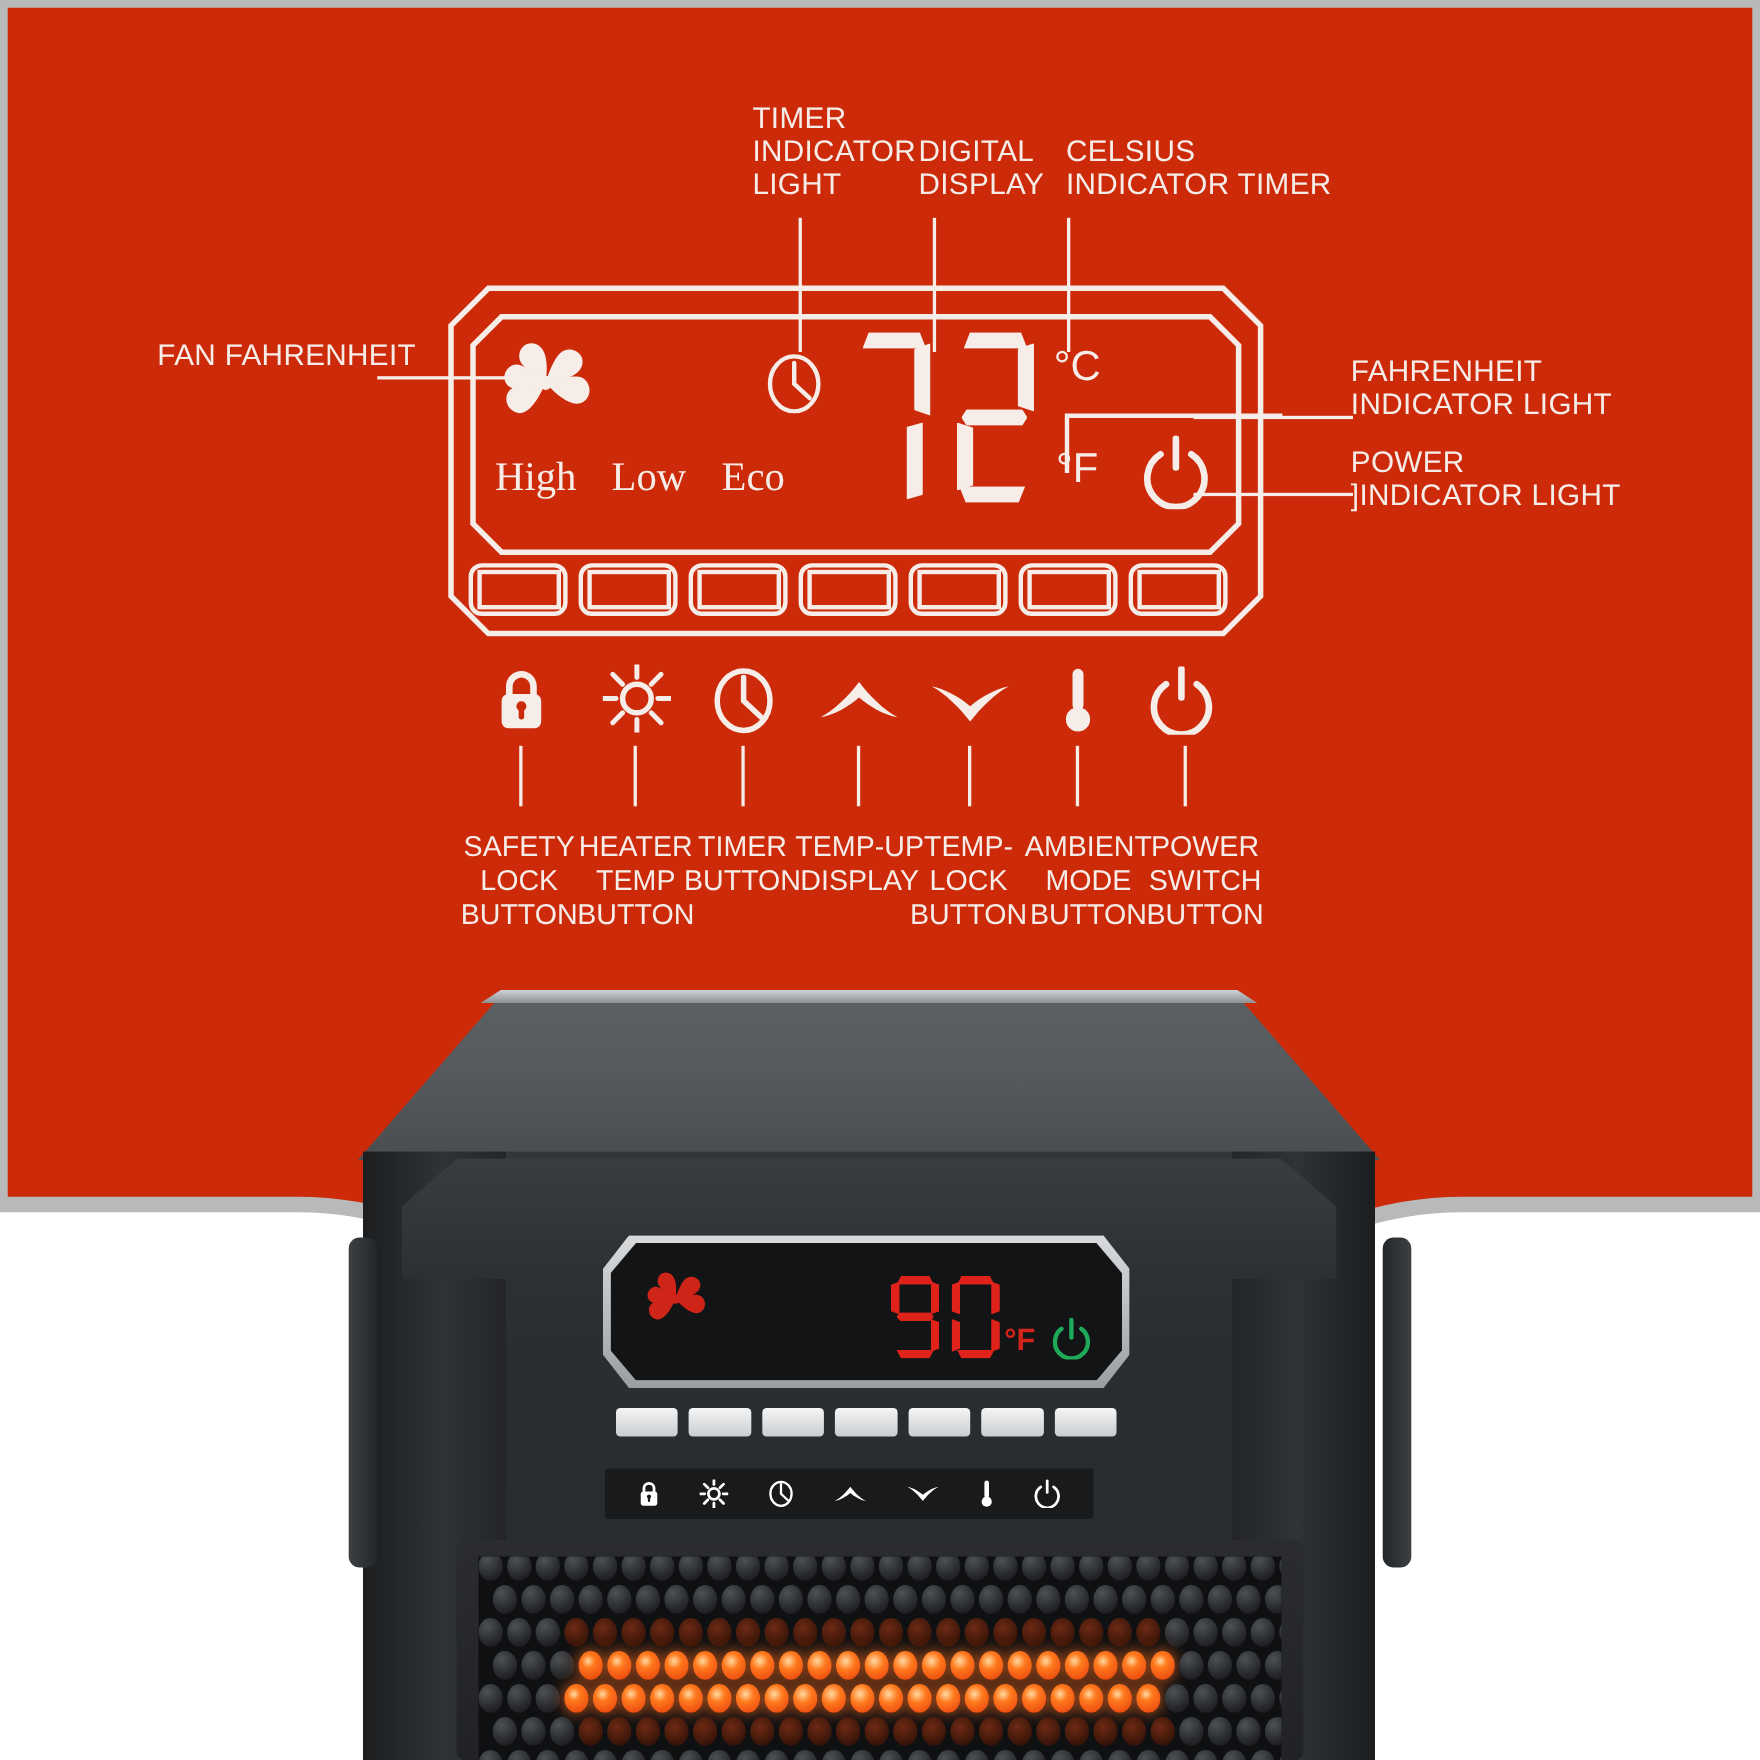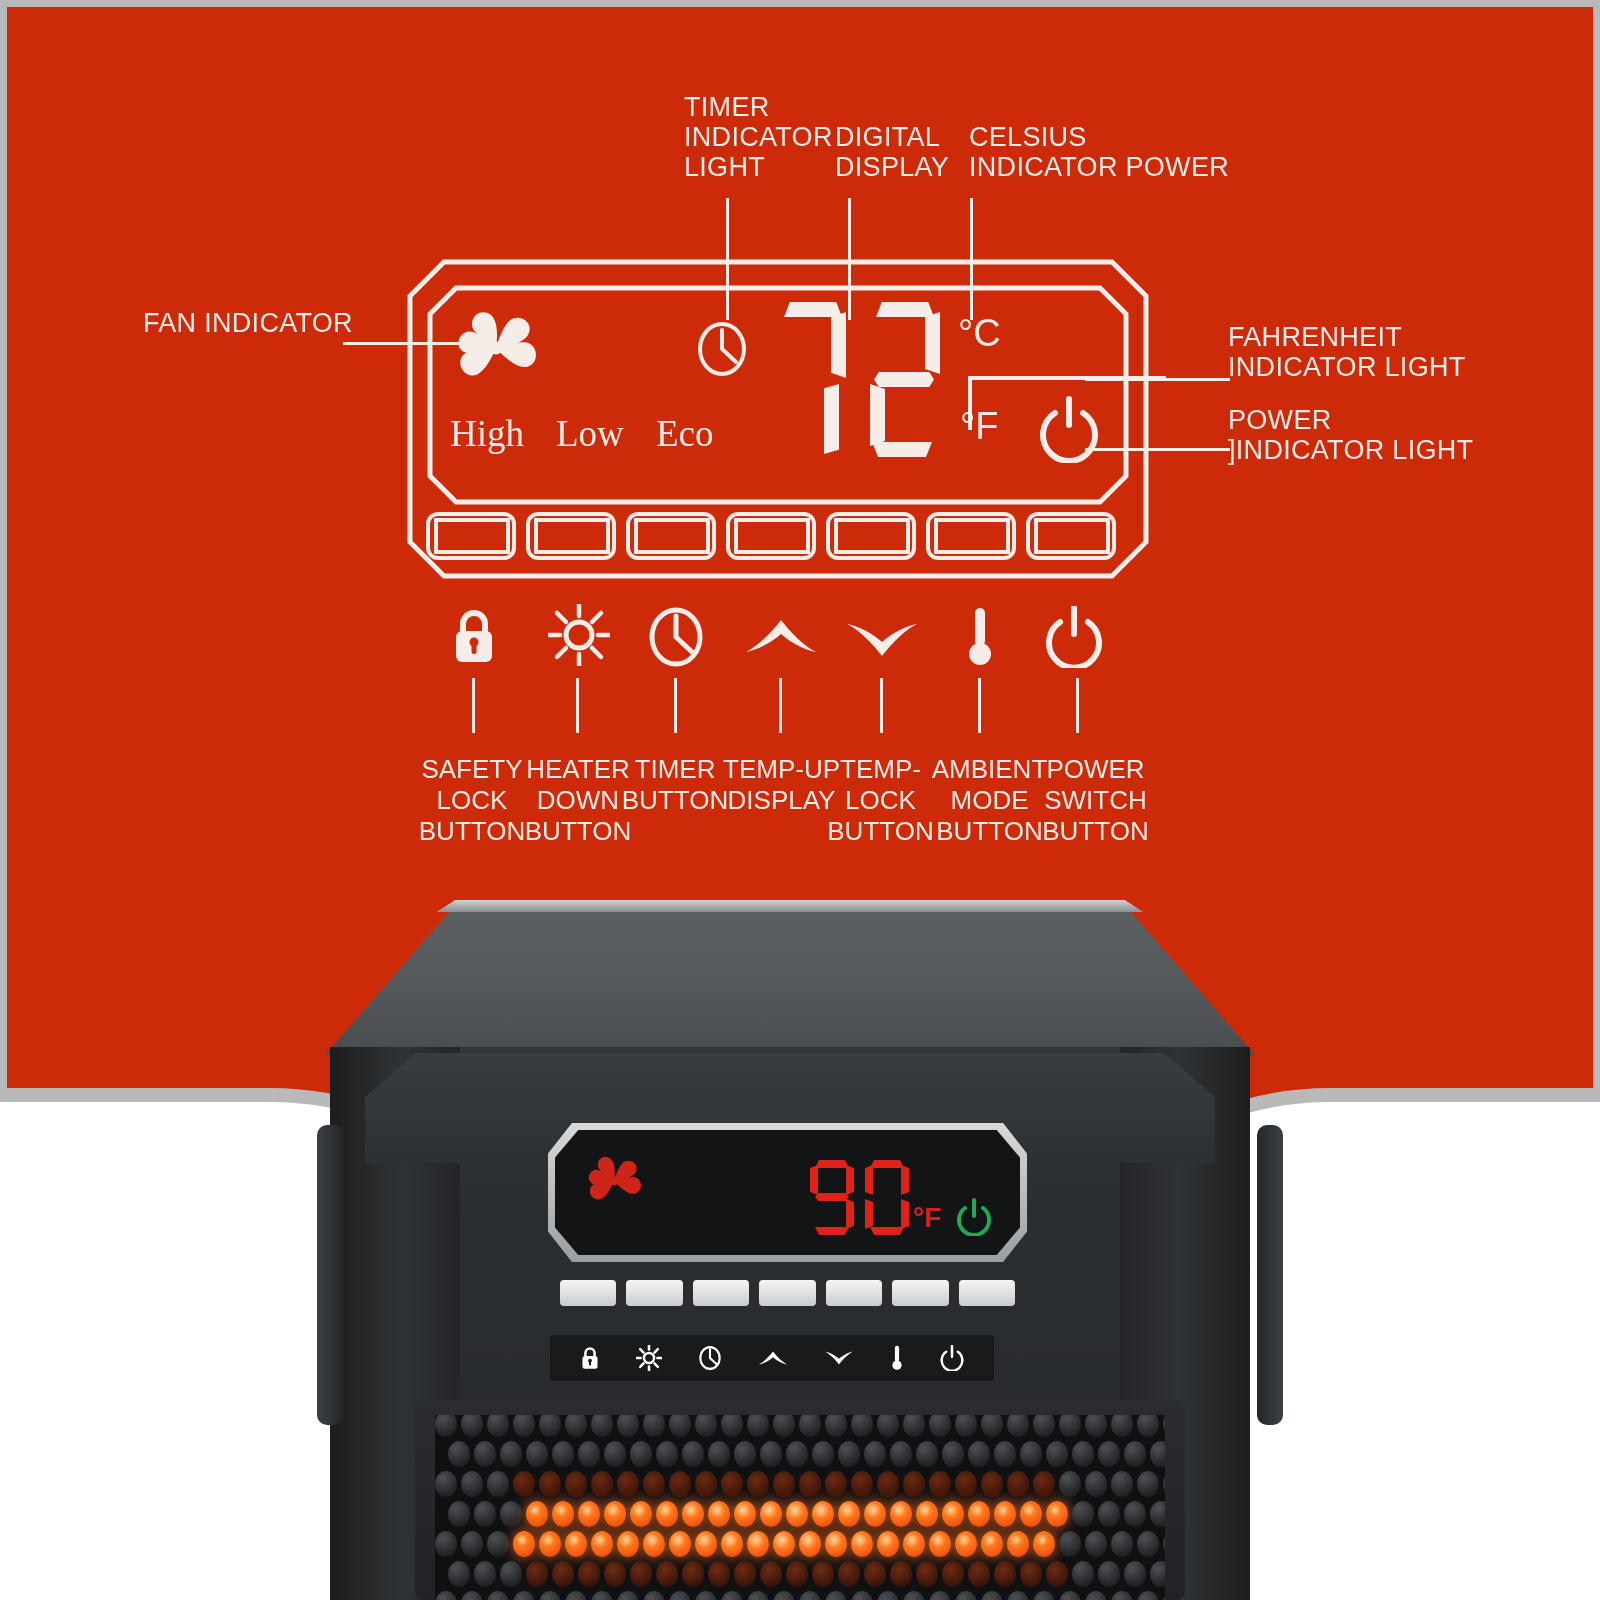--- a/index.html
+++ b/index.html
@@ -84,27 +84,27 @@
                L0,1095 Z" fill="#cc2a08" stroke="#b9b9b9" stroke-width="14"></path>
     </svg>
   </div>
 
   <div class="callout" style="left:684px;top:92px;">TIMER
 INDICATOR
 LIGHT</div>
   <div class="callout" style="left:835px;top:122px;">DIGITAL
 DISPLAY</div>
   <div class="callout" style="left:969px;top:122px;">CELSIUS
-INDICATOR POWER</div>
+INDICATOR TIMER</div>
 
   <div class="lead" style="left:726px;top:198px;width:3px;height:122px;"></div>
   <div class="lead" style="left:848px;top:198px;width:3px;height:122px;"></div>
   <div class="lead" style="left:970px;top:198px;width:3px;height:122px;"></div>
 
-  <div class="callout" style="left:143px;top:308px;">FAN INDICATOR</div>
+  <div class="callout" style="left:143px;top:308px;">FAN FAHRENHEIT</div>
   <div class="lead" style="left:343px;top:342px;width:120px;height:3px;"></div>
 
   <div class="callout" style="left:1228px;top:322px;">FAHRENHEIT
 INDICATOR  LIGHT</div>
   <div class="lead" style="left:1085px;top:378px;width:145px;height:3px;"></div>
 
   <div class="callout" style="left:1228px;top:405px;">POWER
 ]INDICATOR  LIGHT</div>
   <div class="lead" style="left:1085px;top:448px;width:145px;height:3px;"></div>
 
@@ -222,21 +222,21 @@
       <line x1="0" y1="31" x2="12" y2="31"></line>
         <line x1="50" y1="31" x2="62" y2="31"></line>
       <line x1="9" y1="9" x2="18" y2="18"></line>
         <line x1="44" y1="44" x2="53" y2="53"></line>
       <line x1="53" y1="9" x2="44" y2="18"></line>
         <line x1="18" y1="44" x2="9" y2="53"></line>
     </g>
   </svg>
   <div class="vline" style="left:576px;top:678px;height:55px;"></div>
   <div class="blabel" style="left:498px;top:754px;width:160px;">HEATER
-DOWN
+TEMP
 BUTTON</div>
 
   <svg class="dicon" style="left:648px;top:606px;" width="56" height="62" viewBox="0 0 56 62">
     <ellipse cx="28" cy="31" rx="24" ry="27" fill="none" stroke="#f6ece8" stroke-width="5"></ellipse>
     <path d="M28,10 L28,31 L44,46" fill="none" stroke="#f6ece8" stroke-width="5" stroke-linecap="round"></path>
   </svg>
   <div class="vline" style="left:674px;top:678px;height:55px;"></div>
   <div class="blabel" style="left:600px;top:754px;width:150px;">TIMER
 BUTTON</div>
 

